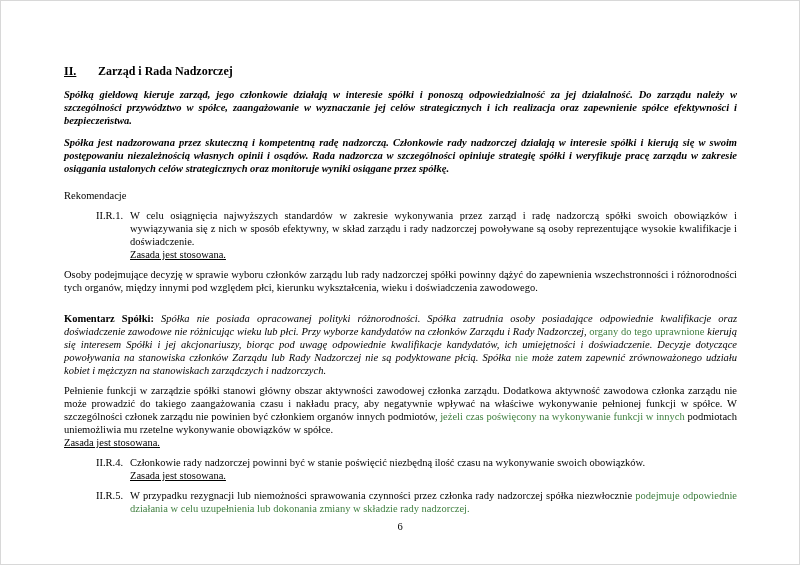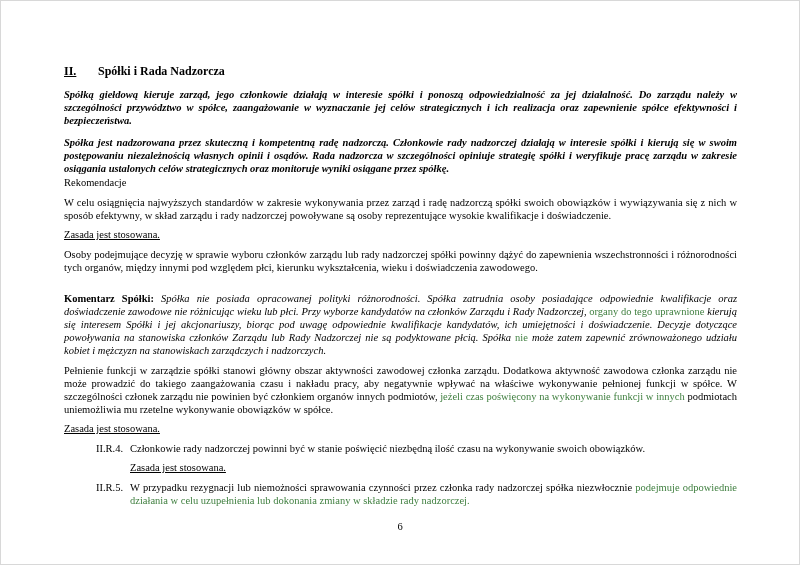--- a/index.html
+++ b/index.html
@@ -12,49 +12,50 @@
     padding:64px 63px 0 64px;
     font-family:"Liberation Serif", serif;
     font-size:10.5px;
     line-height:13px;
     color:#000;
     overflow:hidden;
   }
   .heading { font-weight:bold; font-size:12px; line-height:15px; }
   .h-num { display:inline-block; width:34px;text-decoration:underline; }
   .intro { font-weight:bold; text-align:justify; margin:9px 0 0 0;font-style:italic; }
-  .rek { margin-top:1px; }
+  .rek { margin-top:14px; }
   .list { margin-top:2px; }
   .item { display:flex; margin-top:7px; }
   .item .num { flex:0 0 34px; margin-left:32px; }
   .item .body { flex:1; min-width:0; }
   .item-text { text-align:justify; }
-  .status-line { margin-top:6px; }
+  .status-line { }
   .status-line .u { text-decoration:underline; }
   .comment { margin-top:18px; text-align:justify; }
   .comment .label { font-weight:bold; }
   .seg.italic { font-style:italic; }
   .seg.green { color:var(--edit-green, #3f7f3f); }
   .pagenum { position:absolute; left:0; right:0; top:520px; text-align:center; }
 </style>
 </head>
 <body>
 
 <div class="page">
   <div class="heading">
-    <span class="h-num">II.</span><span class="h-title">Spółki i Rada Nadzorcza</span>
+    <span class="h-num">II.</span><span class="h-title">Zarząd i Rada Nadzorczej</span>
   </div>
 
   <p class="intro">Spółką giełdową kieruje zarząd, jego członkowie działają w interesie spółki i ponoszą odpowiedzialność za jej działalność. Do zarządu należy w szczególności przywództwo w spółce, zaangażowanie w wyznaczanie jej celów strategicznych i ich realizacja oraz zapewnienie spółce efektywności i bezpieczeństwa.</p>
   <p class="intro">Spółka jest nadzorowana przez skuteczną i kompetentną radę nadzorczą. Członkowie rady nadzorczej działają w interesie spółki i kierują się w swoim postępowaniu niezależnością własnych opinii i osądów. Rada nadzorcza w szczególności opiniuje strategię spółki i weryfikuje pracę zarządu w zakresie osiągania ustalonych celów strategicznych oraz monitoruje wyniki osiągane przez spółkę.</p>
 
   <div class="rek">Rekomendacje</div>
 
   <div class="list">
       <div class="item">
+        <span class="num">II.R.1.</span>
         <div class="body">
           <div class="item-text"><span class="seg normal">W celu osiągnięcia najwyższych standardów w zakresie wykonywania przez zarząd i radę nadzorczą spółki swoich obowiązków i wywiązywania się z nich w sposób efektywny, w skład zarządu i rady nadzorczej powoływane są osoby reprezentujące wysokie kwalifikacje i doświadczenie.</span></div>
           <div class="status-line"><span class="u">Zasada jest stosowana.</span></div>
         </div>
       </div>
       <div class="item">
         <div class="body">
           <div class="item-text"><span class="seg normal">Osoby podejmujące decyzję w sprawie wyboru członków zarządu lub rady nadzorczej spółki powinny dążyć do zapewnienia wszechstronności i różnorodności tych organów, między innymi pod względem płci, kierunku wykształcenia, wieku i doświadczenia zawodowego.</span></div>
           <div class="comment"><span class="label">Komentarz Spółki:</span><span class="seg italic"> Spółka nie posiada opracowanej polityki różnorodności. Spółka zatrudnia osoby posiadające odpowiednie kwalifikacje oraz doświadczenie zawodowe nie różnicując wieku lub płci. Przy wyborze kandydatów na członków Zarządu i Rady Nadzorczej, </span><span class="seg green">organy do tego uprawnione </span><span class="seg italic">kierują się interesem Spółki i jej akcjonariuszy, biorąc pod uwagę odpowiednie kwalifikacje kandydatów, ich umiejętności i doświadczenie. Decyzje dotyczące powoływania na stanowiska członków Zarządu lub Rady Nadzorczej nie są podyktowane płcią. Spółka </span><span class="seg green">nie </span><span class="seg italic">może zatem zapewnić zrównoważonego udziału kobiet i mężczyzn na stanowiskach zarządczych i nadzorczych.</span></div>
         </div>

